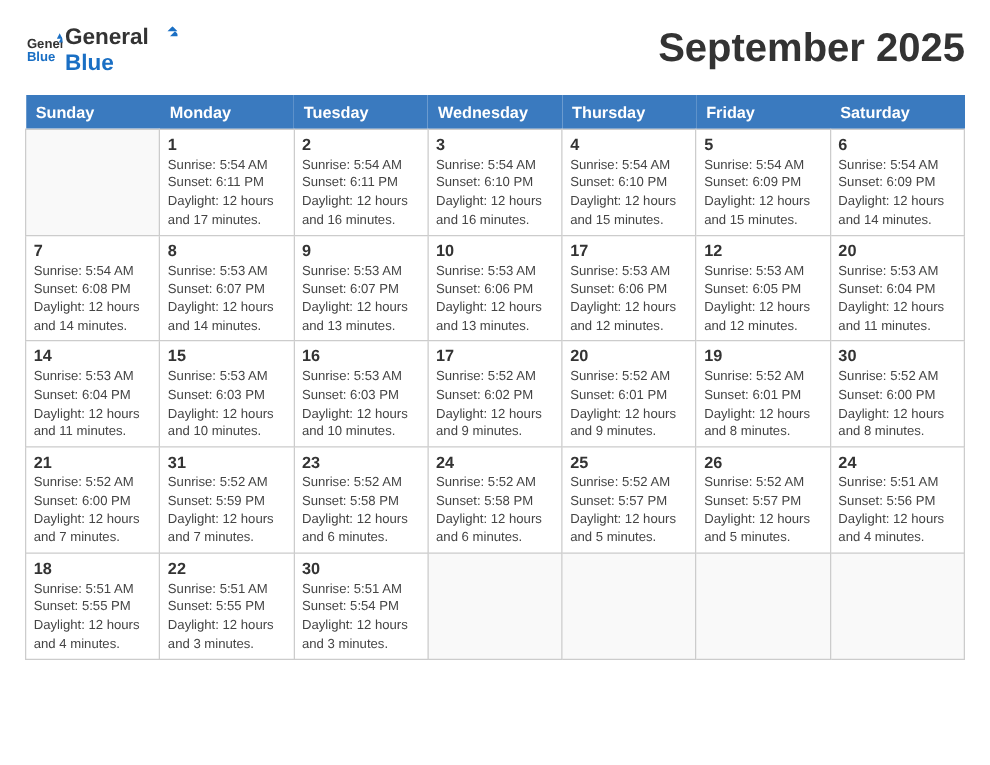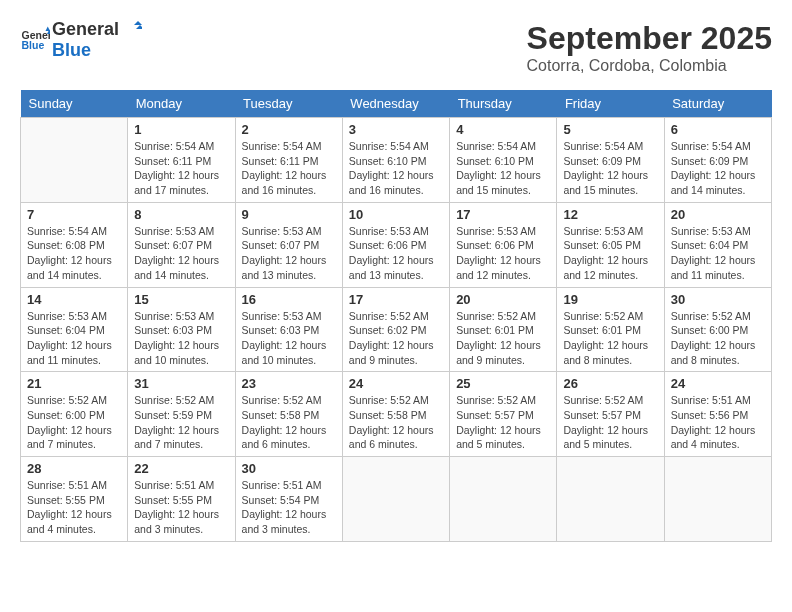--- a/index.html
+++ b/index.html
@@ -19,21 +19,21 @@
     .logo {
       display: flex;
       align-items: center;
     }
     .logo-icon {
       width: 30px;
       height: 30px;
       margin-right: 2px;
     }
     .title-block {
-      text-align: left;
+      text-align: right;
       margin-left: 12px;
     }
     .month-title {
       font-size: 32px;
       font-weight: bold;
       color: #333;
     }
     .location {
       font-size: 16px;
       color: #555;
@@ -42,21 +42,21 @@
       width: 100%;
       border-collapse: collapse;
       font-size: 11px;
     }
     thead tr th {
       background-color: #3a7abf;
       color: #fff;
       text-align: left;
       padding: 6px 8px;
       font-size: 13px;
-      font-weight: normal;
+      font-weight: bold;
     }
     tbody tr td {
       border: 1px solid #ccc;
       vertical-align: top;
       padding: 4px 6px;
       width: 14.28%;
       height: 80px;
       color: #333;
     }
     tbody tr td.empty {
@@ -91,21 +91,20 @@
         <svg width="18" height="18" viewBox="0 0 18 18" style="vertical-align:middle;">
           <polygon points="10,4 18,4 14,0" fill="#1a6fc4"></polygon>
           <polygon points="12,8 20,8 16,4" fill="#1a6fc4"></polygon>
         </svg>
       </div>
       <div style="font-size:18px;font-weight:bold;color:#1a6fc4;">Blue</div>
     </div>
   </div>
   <div class="title-block">
     <div class="month-title">September 2025</div>
-    <div class="location">Cotorra, Cordoba, Colombia</div>
   </div>
 </div>
 
 <table>
   <thead>
     <tr>
     <th>Sunday</th>
         <th>Monday</th>
         <th>Tuesday</th>
         <th>Wednesday</th>
@@ -308,21 +307,21 @@
         <td>
           <span class="day-num">24</span>
           <div class="day-info" style="white-space: pre-line;">Sunrise: 5:51 AM
 Sunset: 5:56 PM
 Daylight: 12 hours
 and 4 minutes.</div>
         </td>
       </tr>
       <tr>
         <td>
-          <span class="day-num">28</span>
+          <span class="day-num">18</span>
           <div class="day-info" style="white-space: pre-line;">Sunrise: 5:51 AM
 Sunset: 5:55 PM
 Daylight: 12 hours
 and 4 minutes.</div>
         </td>
         <td>
           <span class="day-num">22</span>
           <div class="day-info" style="white-space: pre-line;">Sunrise: 5:51 AM
 Sunset: 5:55 PM
 Daylight: 12 hours

